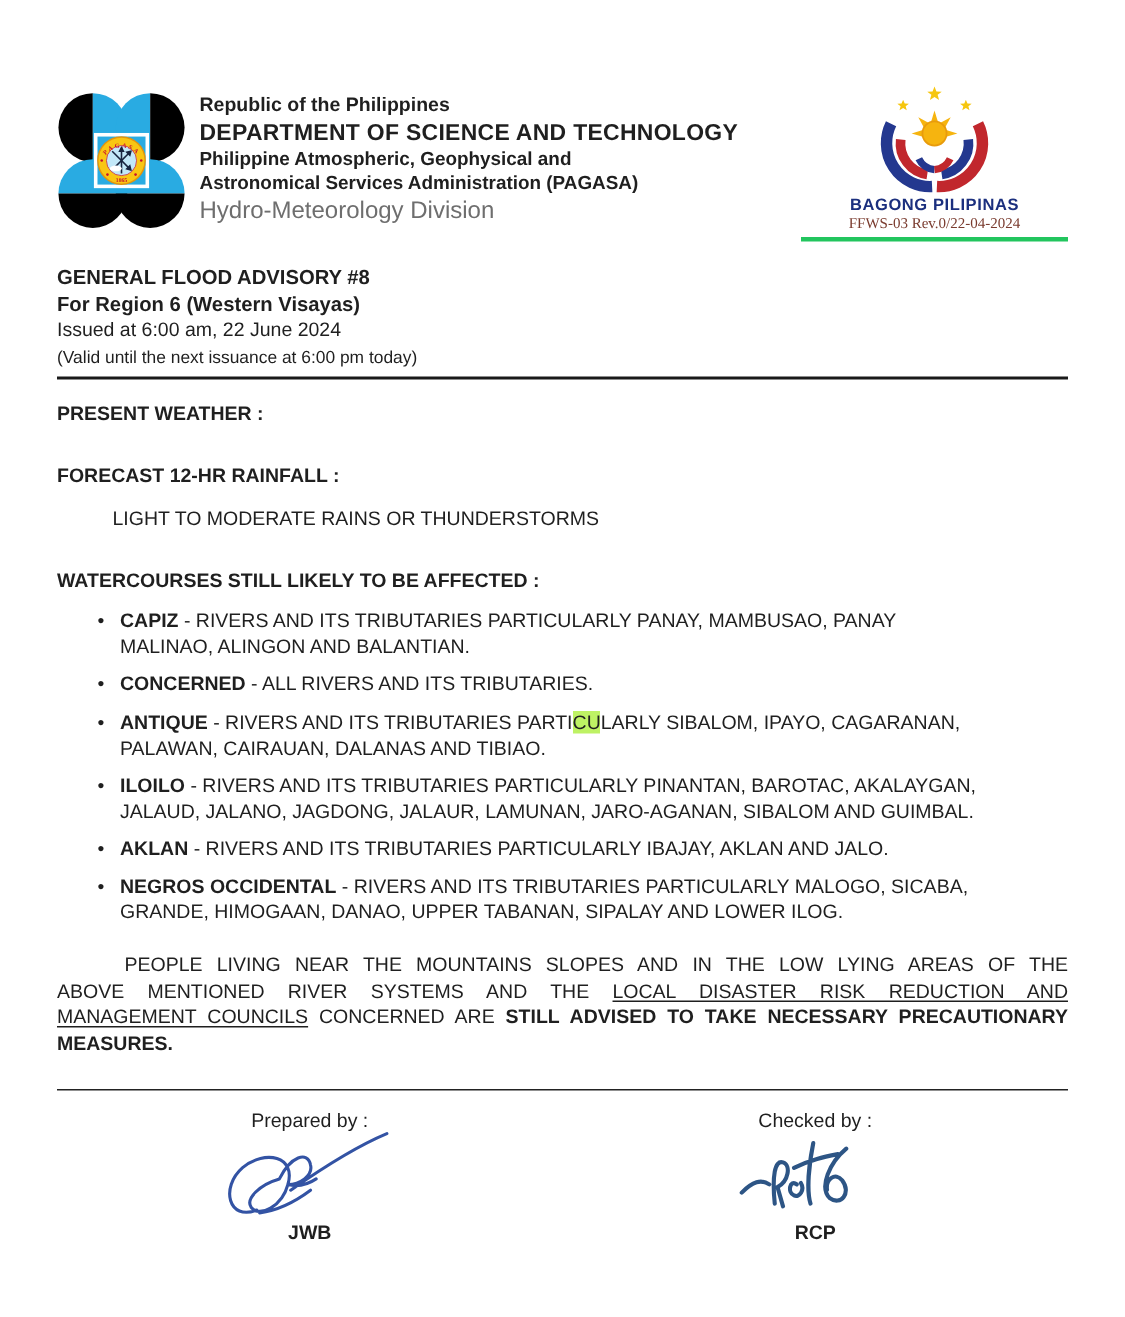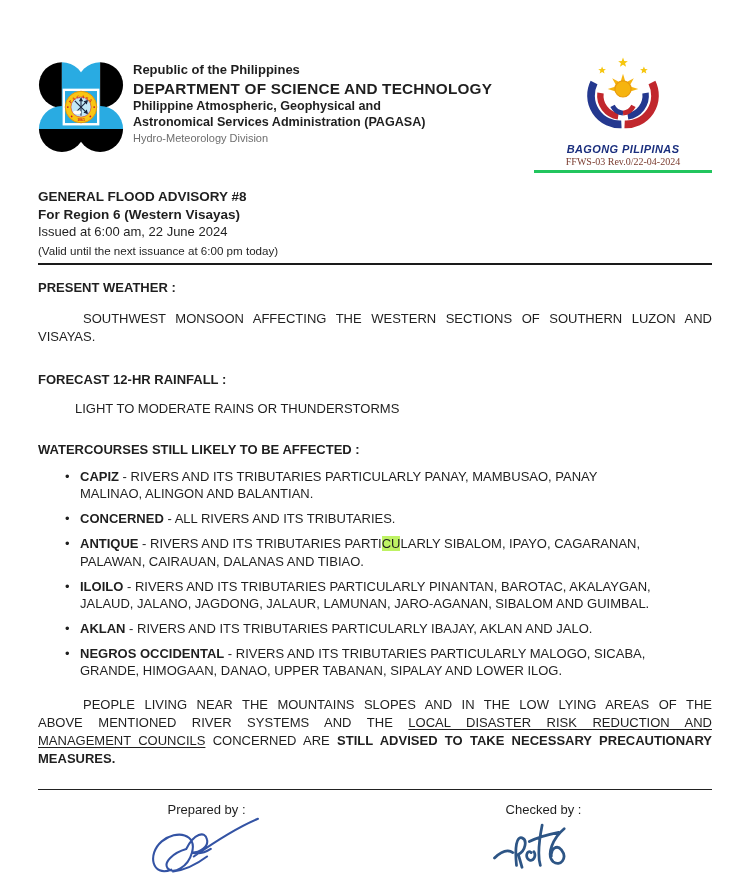--- a/index.html
+++ b/index.html
@@ -10,25 +10,25 @@
   }
   .page{padding:60px 38px 0 38px;}
 
   
   .hdr{display:flex;align-items:flex-start;}
   .pagasa-logo{width:86px;height:96px;flex:0 0 auto;}
   .hdr-text{margin-left:9px;padding-top:2px;line-height:1.28;}
   .hdr-l1{font-weight:bold;font-size:13px;}
   .hdr-l2{font-weight:bold;font-size:15.3px;letter-spacing:.2px;}
   .hdr-l3{font-weight:bold;font-size:12.6px;width:330px;}
-  .hdr-l4{font-size:11px;color:#6e6e6e;margin-top:1px;}
+  .hdr-l4{font-size:16px;color:#6e6e6e;margin-top:1px;}
   .hdr-spacer{flex:1;}
   .bagong{width:178px;text-align:center;flex:0 0 auto;margin-top:-4px;}
   .bagong svg{width:116px;height:74px;display:block;margin:0 auto;}
-  .bagong-title{font-size:11px;font-weight:bold;font-style:italic;color:#1b2f7e;letter-spacing:.4px;margin-top:13px;}
+  .bagong-title{font-size:11px;font-weight:bold;color:#1b2f7e;letter-spacing:.4px;margin-top:1px;}
   .bagong-ref{font-family:"Liberation Serif","DejaVu Serif",serif;font-size:10px;color:#7a3b2e;
               padding:1px 0 3px 0;border-bottom:3px solid #22c55e;}
 
   
   .title-block{margin-top:15px;line-height:1.3;}
   .t1,.t2{font-weight:bold;font-size:13.5px;}
   .t3{font-size:13px;margin-top:1px;}
   .t4{font-size:11.6px;margin-top:2px;}
   .rule-top{border:none;border-top:2px solid #1a1a1a;margin:5px 0 0 0;}
 
@@ -153,21 +153,20 @@
 
   <div class="title-block">
     <div class="t1">GENERAL FLOOD ADVISORY #8</div>
     <div class="t2">For Region 6 (Western Visayas)</div>
     <div class="t3">Issued at 6:00 am, 22 June 2024</div>
     <div class="t4">(Valid until the next issuance at 6:00 pm today)</div>
   </div>
   <hr class="rule-top">
 
   <div class="sec-head">PRESENT WEATHER :</div>
-  <p class="para">SOUTHWEST MONSOON AFFECTING THE WESTERN SECTIONS OF SOUTHERN LUZON AND VISAYAS.</p>
 
   <div class="sec-head gap">FORECAST 12-HR RAINFALL :</div>
   <div class="single">LIGHT TO MODERATE RAINS OR THUNDERSTORMS</div>
 
   <div class="sec-head gap">WATERCOURSES STILL LIKELY TO BE AFFECTED :</div>
   <ul class="rivers">
     <li>
       <span class="area">CAPIZ</span><span> - RIVERS AND ITS TRIBUTARIES PARTICULARLY PANAY, MAMBUSAO, PANAY MALINAO, ALINGON AND BALANTIAN.</span><span class="sel-highlight"></span><span></span>
     </li>
     <li>

